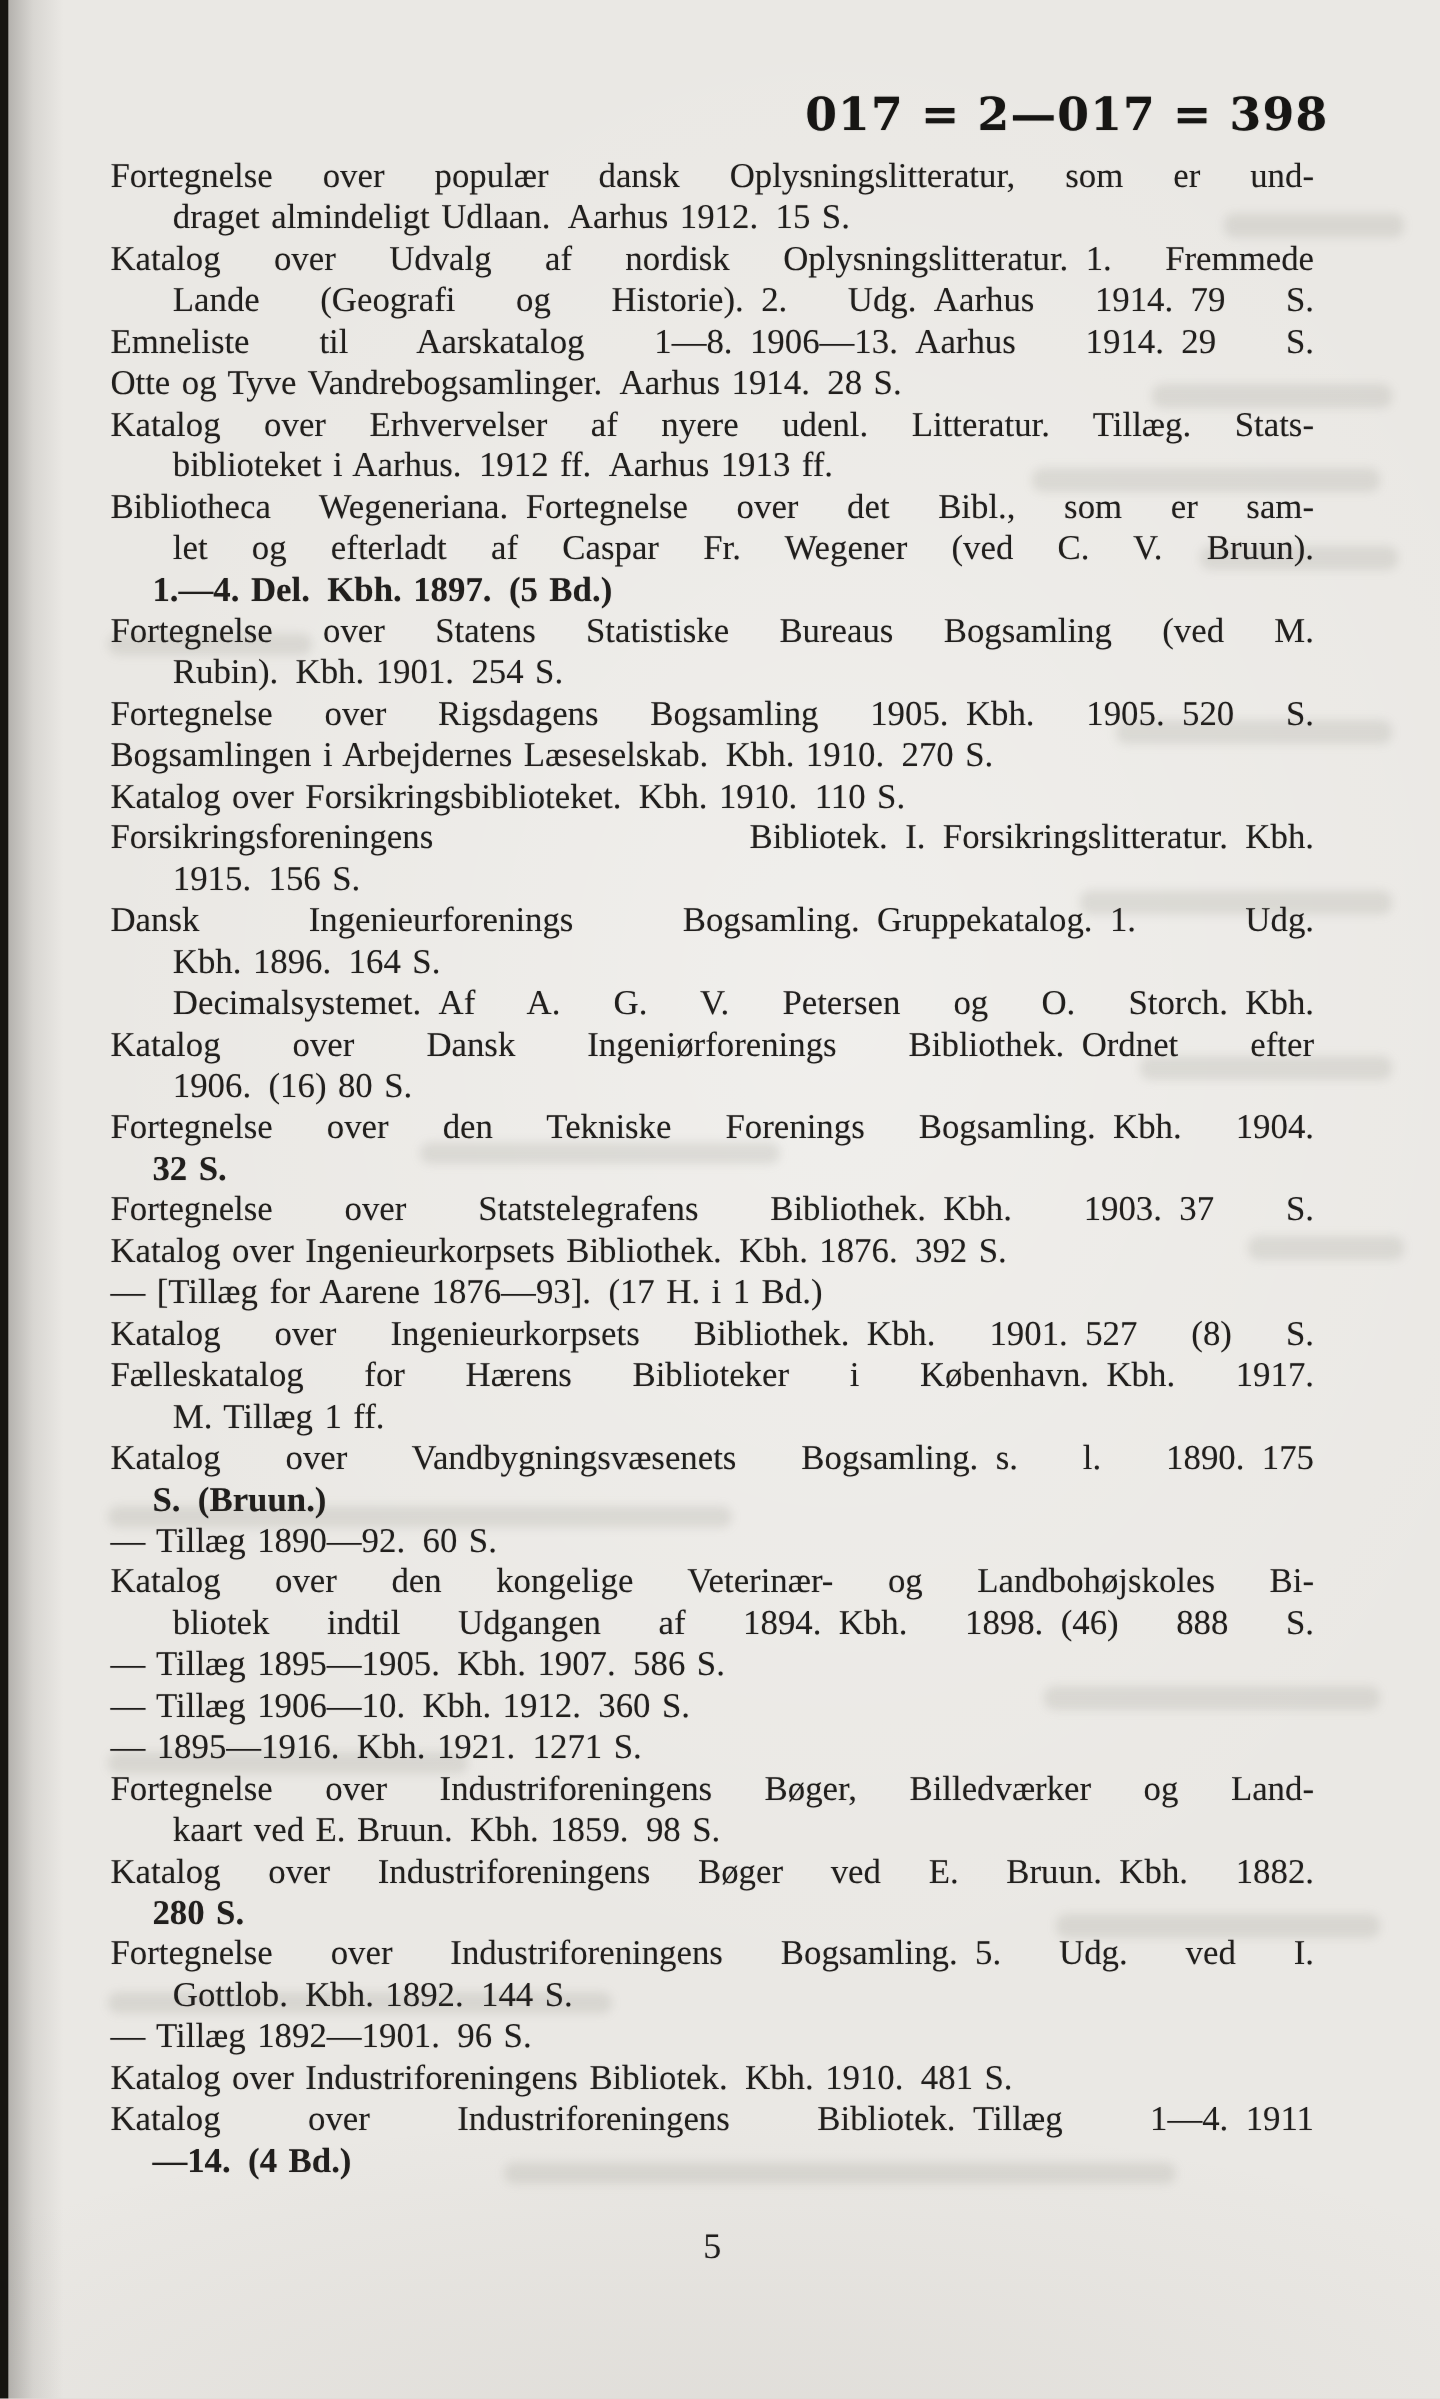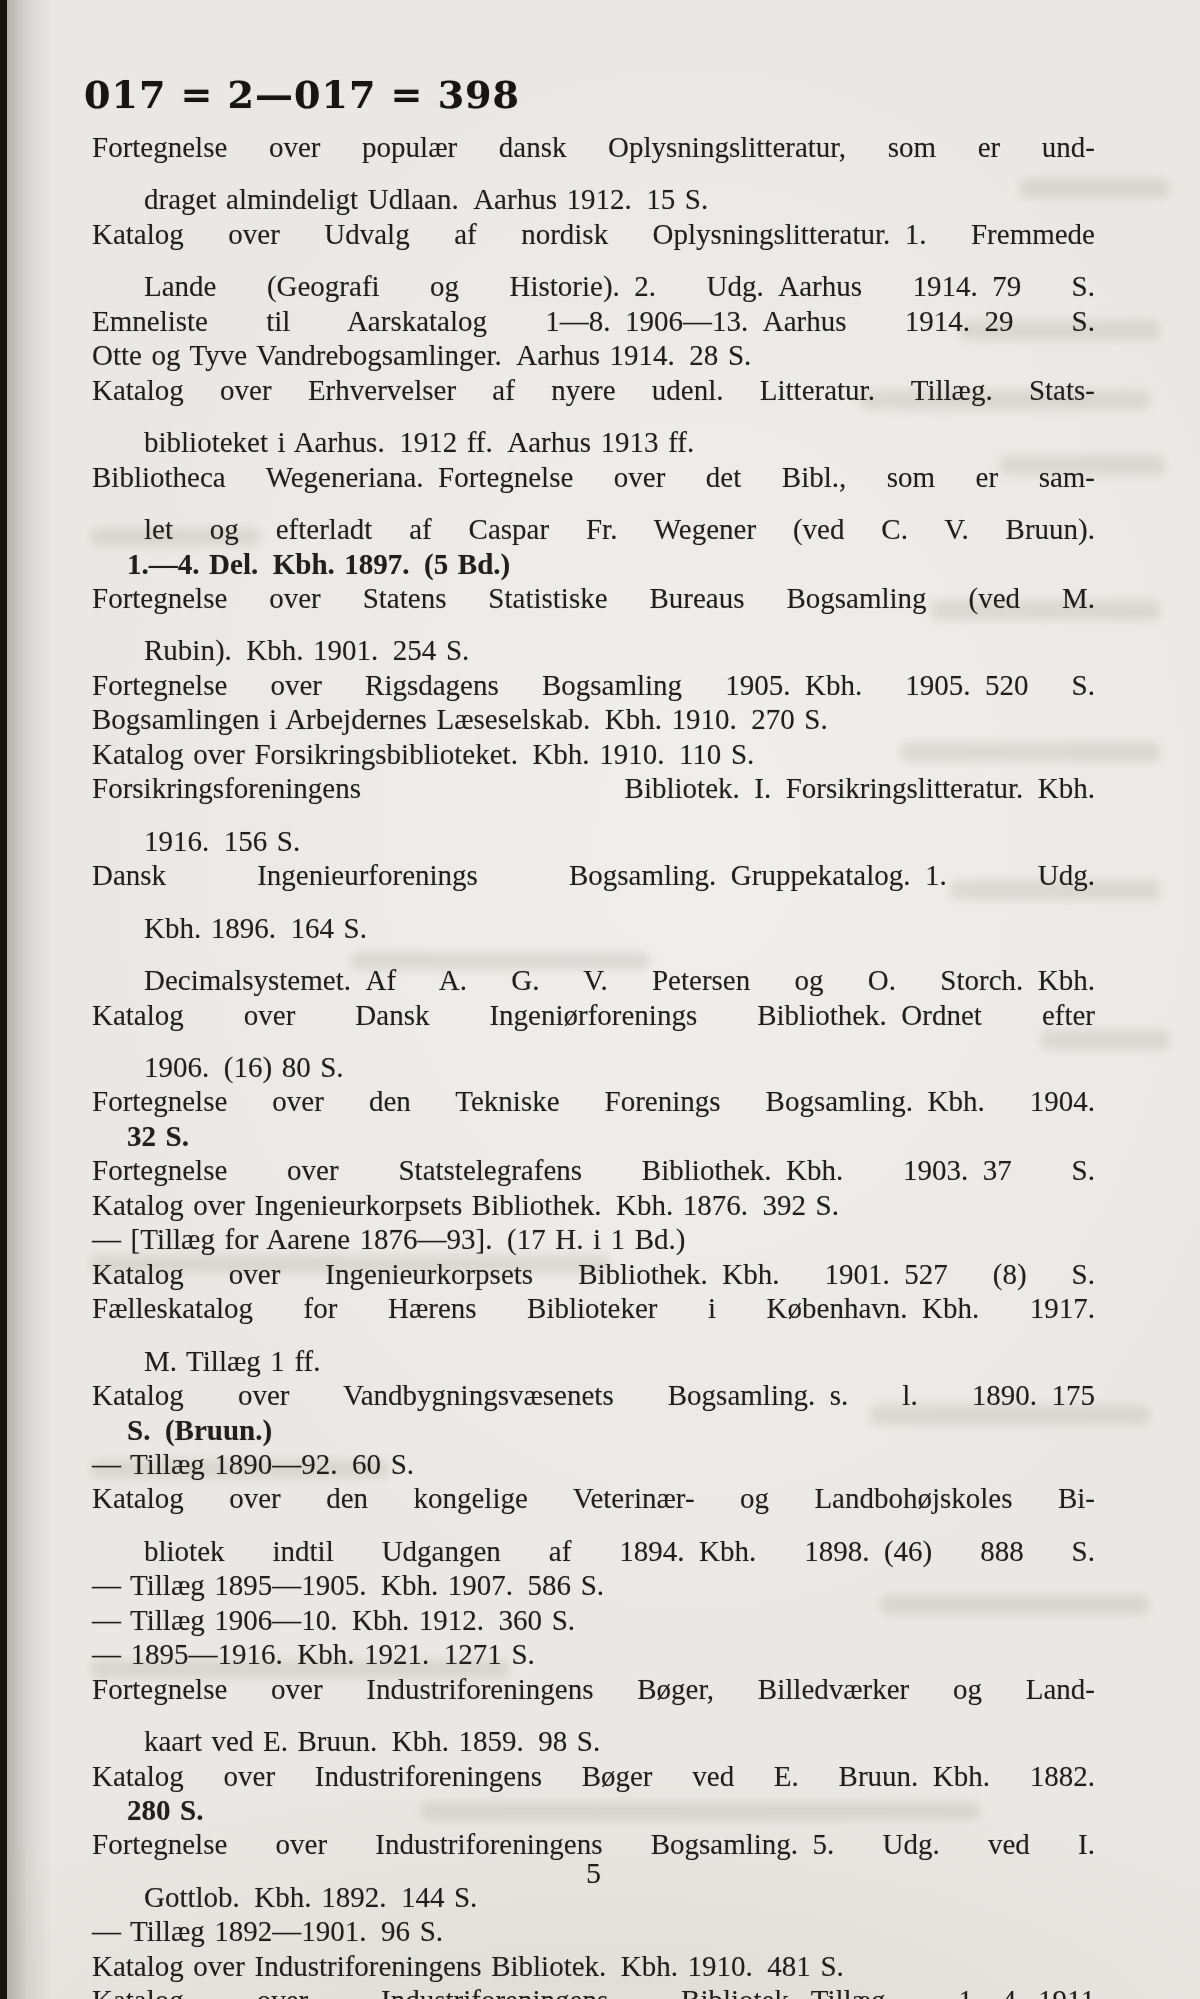--- a/index.html
+++ b/index.html
@@ -26,22 +26,22 @@
   }
   
   .smudge {
     position: absolute;
     background: rgba(125,122,114,0.16);
     border-radius: 9px;
     filter: blur(4px);
   }
   .header-code {
     position: absolute;
-    left: 84px; top: 72px; width: 1003px;
-    text-align: left;
+    left: 104px; top: 72px; width: 1003px;
+    text-align: right;
     font-family: "DejaVu Serif", serif;
     font-weight: bold;
     font-size: 38px;
     letter-spacing: 1px;
     color: #171614;
     text-shadow: 0 0 1px rgba(23,22,20,0.45);
   }
   .text-block {
     position: absolute;
     left: 92px; top: 130px; width: 1003px;
@@ -51,21 +51,21 @@
     text-shadow: 0 0 1px rgba(33,31,29,0.30);
   }
   .entry { margin: 0; }
   .line {
     text-align: justify;
     text-align-last: left;
     text-justify: inter-word;
     min-height: 34.45px;
   }
   .line.jst { text-align-last: justify; }
-  .line.ind-std { padding-left: 52px; margin-top: 18px; }
+  .line.ind-std { padding-left: 52px; }
   .line.ind-sm  { padding-left: 35px; font-weight: bold; }
   .page-number {
     position: absolute;
     left: 92px; top: 1856px; width: 1003px;
     text-align: center;
     font-size: 30px;
     text-shadow: 0 0 1px rgba(33,31,29,0.30);
   }
 </style>
 </head>
@@ -127,21 +127,21 @@
         <div class="line jst">Fortegnelse over Rigsdagens Bogsamling 1905. Kbh. 1905. 520 S.</div>
       </div>
       <div class="entry">
         <div class="line">Bogsamlingen i Arbejdernes Læseselskab. Kbh. 1910. 270 S.</div>
       </div>
       <div class="entry">
         <div class="line">Katalog over Forsikringsbiblioteket. Kbh. 1910. 110 S.</div>
       </div>
       <div class="entry">
         <div class="line jst">Forsikringsforeningens Bibliotek. I. Forsikringslitteratur. Kbh.</div>
-        <div class="line ind-std">1916. 156 S.</div>
+        <div class="line ind-std">1915. 156 S.</div>
       </div>
       <div class="entry">
         <div class="line jst">Dansk Ingenieurforenings Bogsamling. Gruppekatalog. 1. Udg.</div>
         <div class="line ind-std">Kbh. 1896. 164 S.</div>
       </div>
       <div class="entry">
         <div class="line ind-std jst">Decimalsystemet. Af A. G. V. Petersen og O. Storch. Kbh.</div>
         <div class="line jst">Katalog over Dansk Ingeniørforenings Bibliothek. Ordnet efter</div>
         <div class="line ind-std">1906. (16) 80 S.</div>
       </div>

